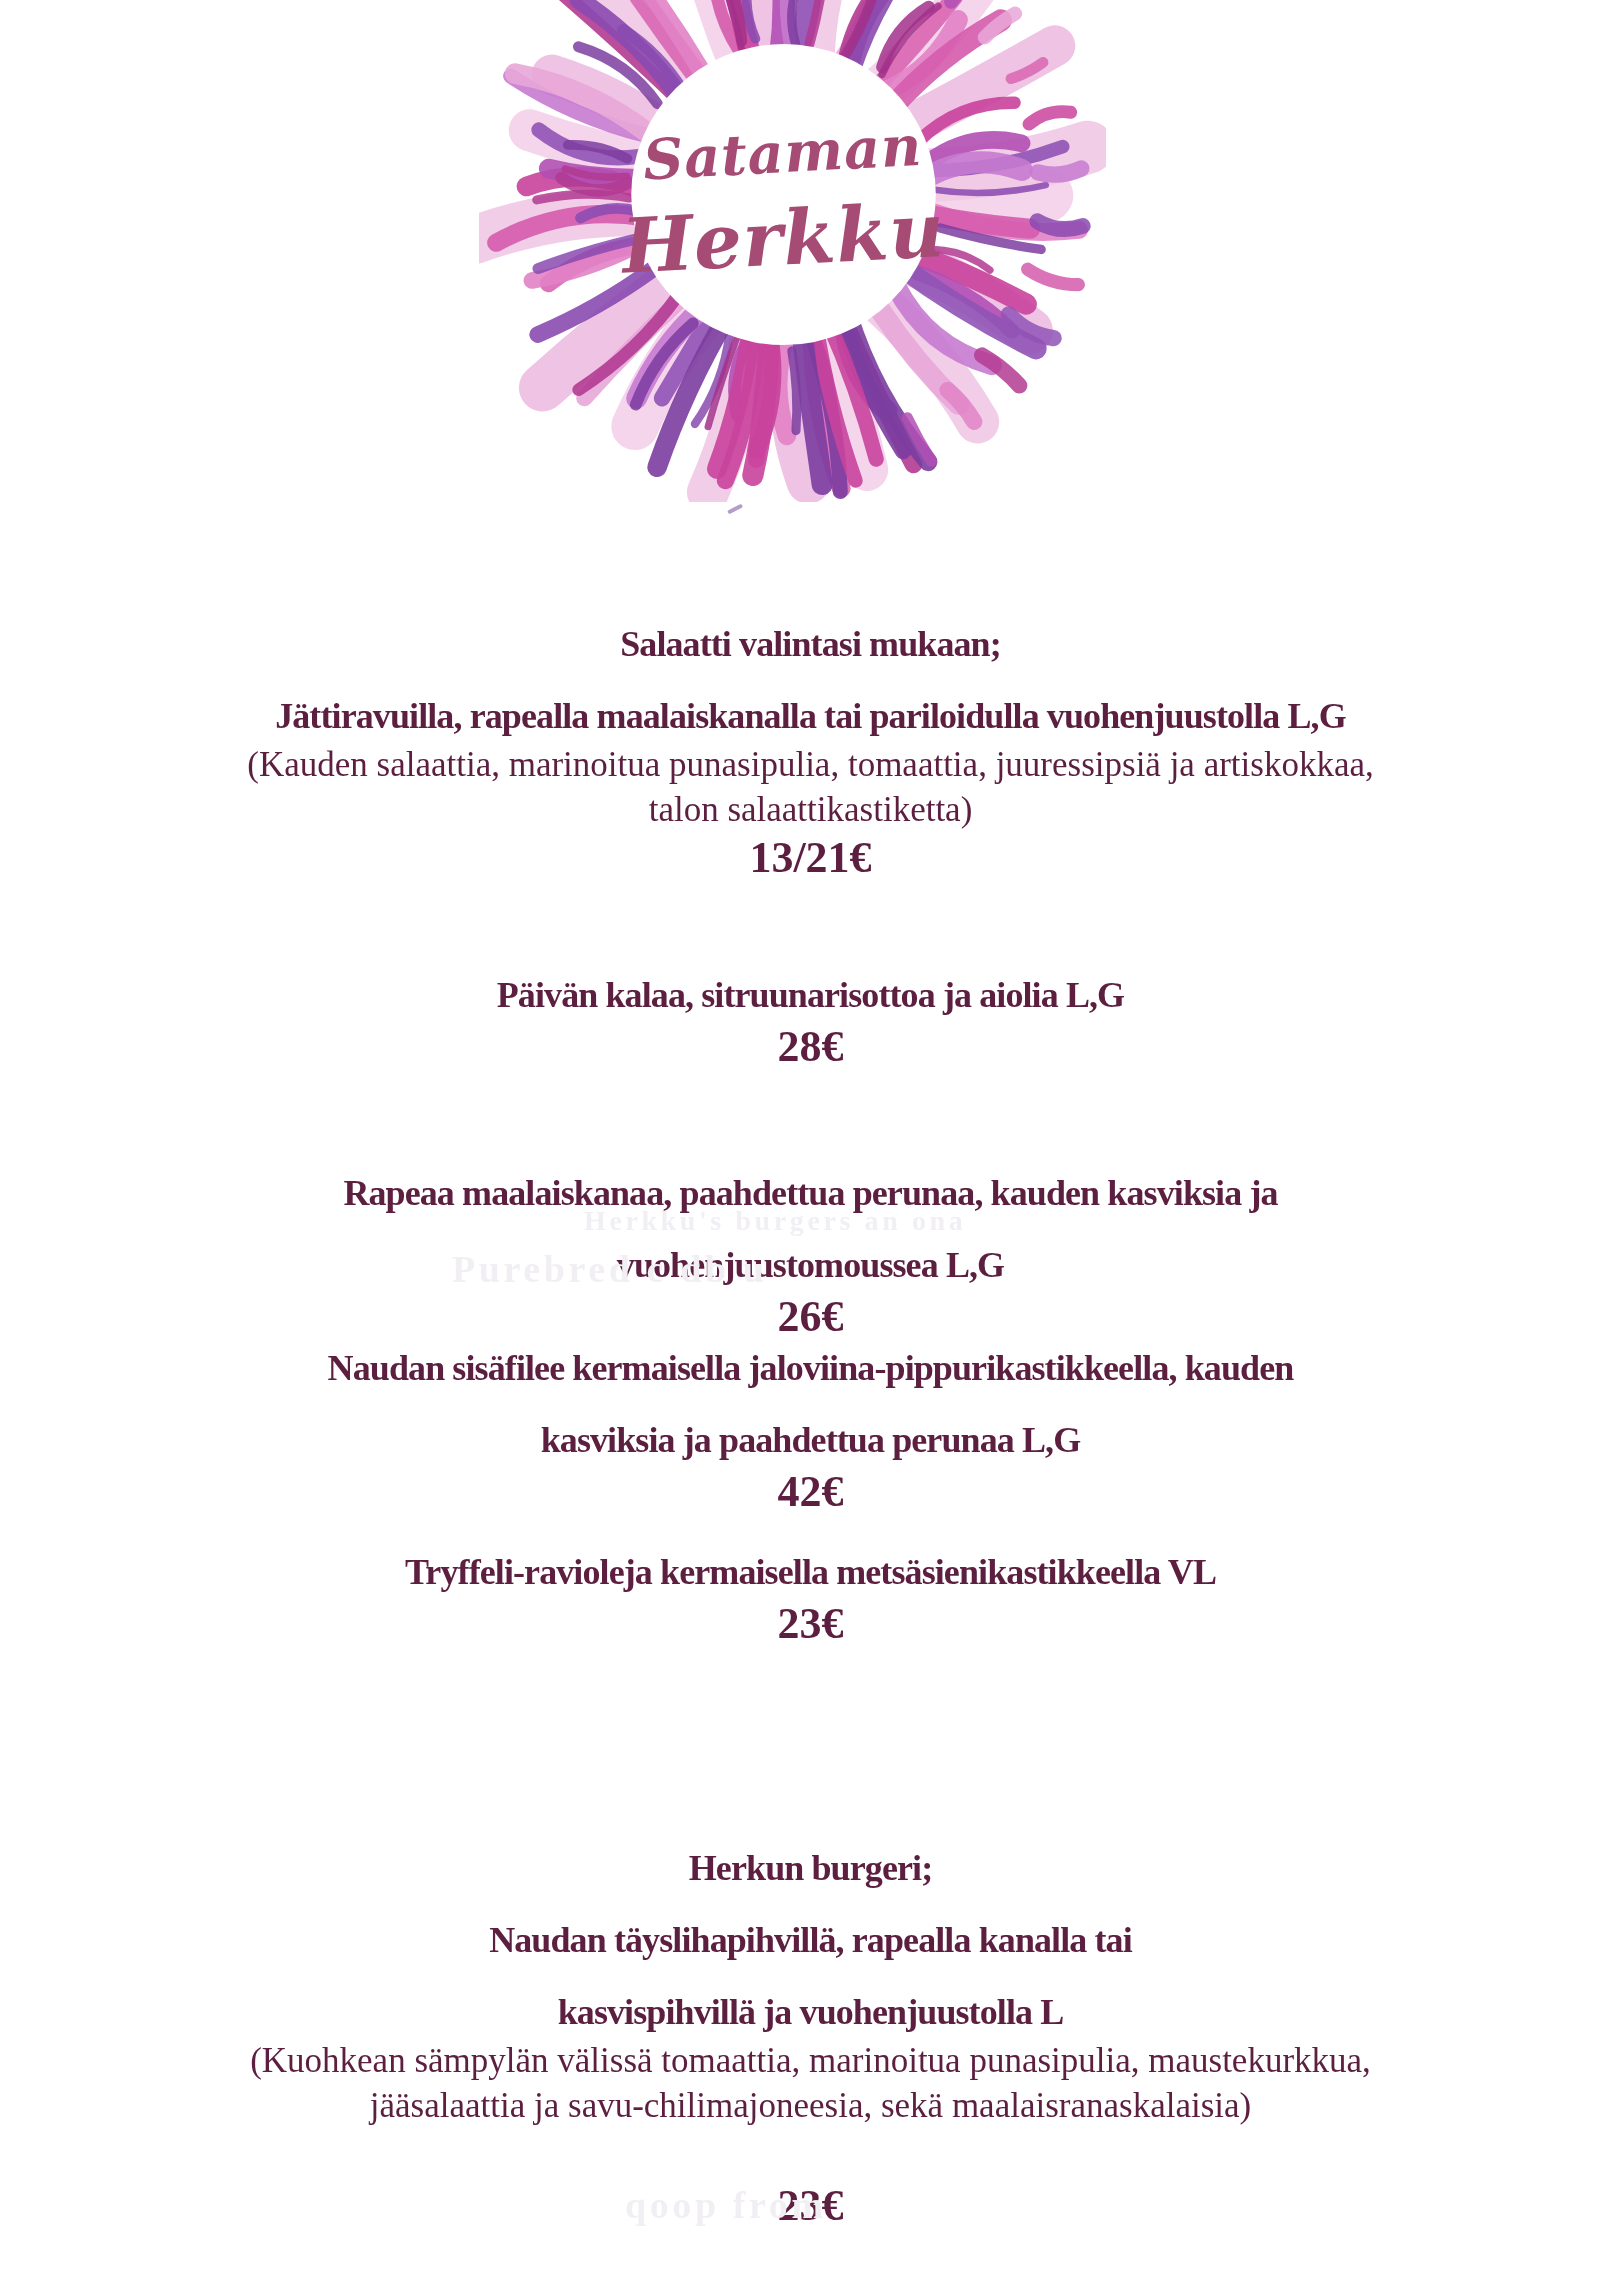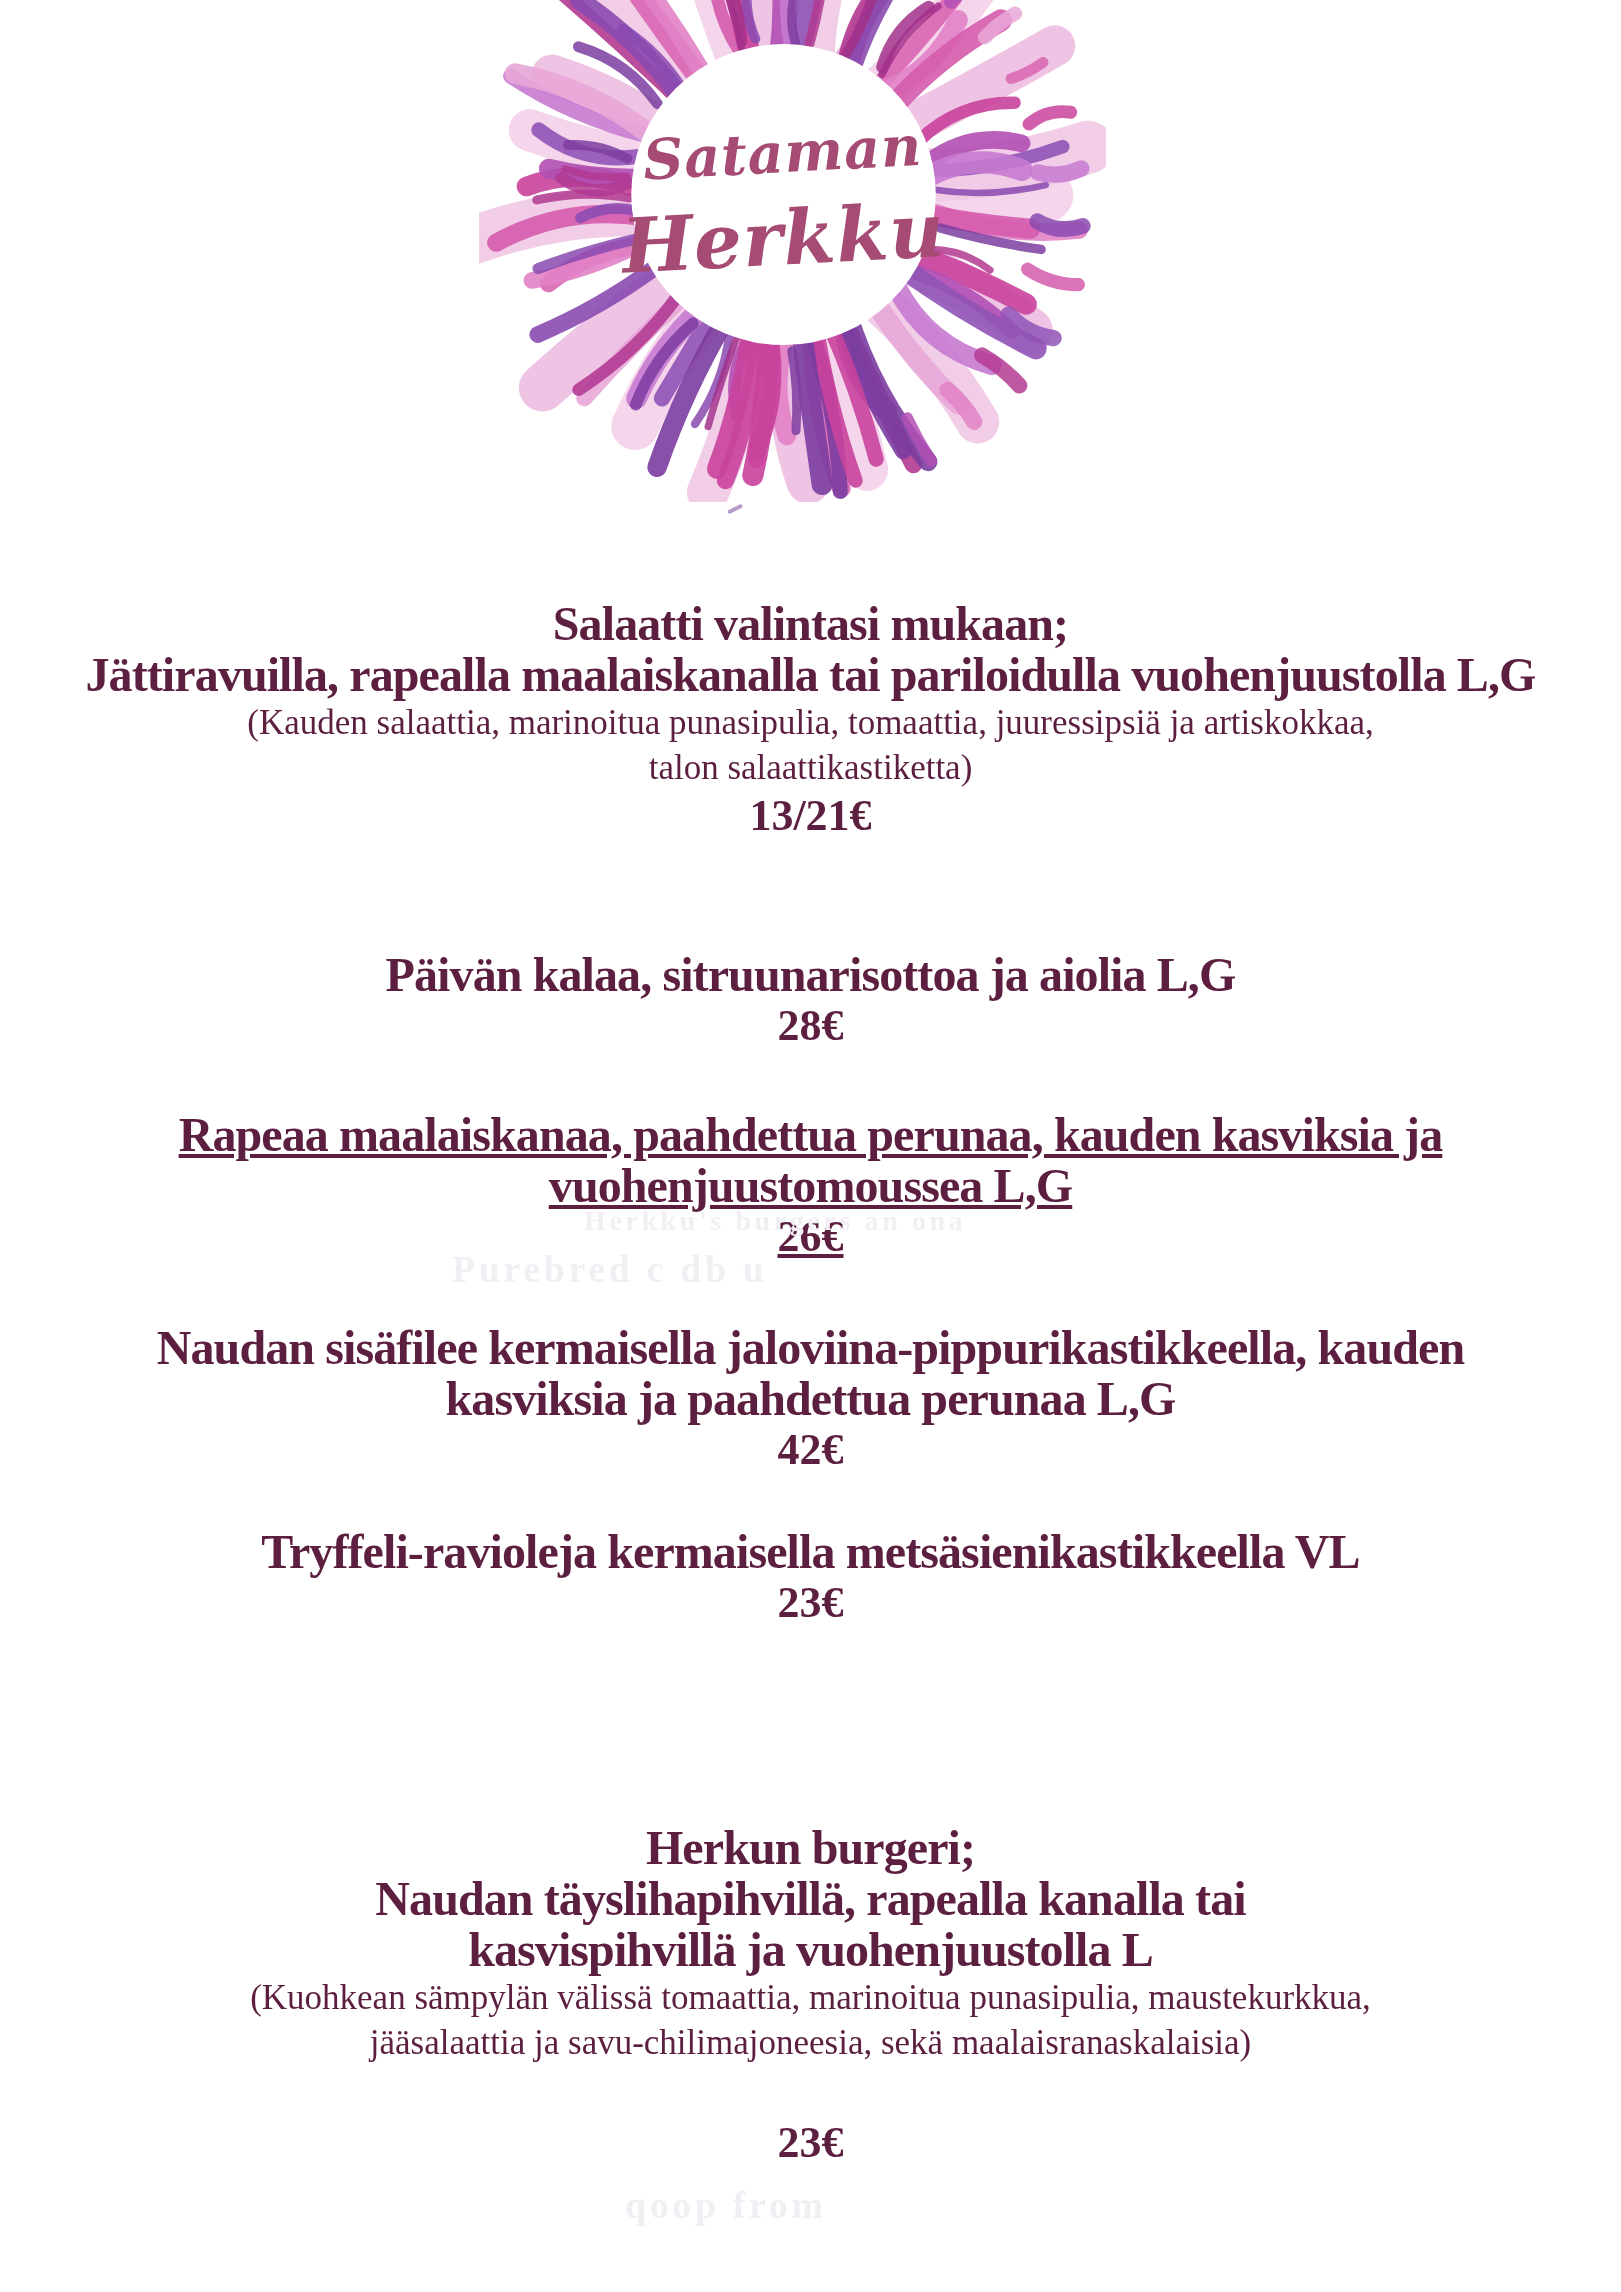--- a/index.html
+++ b/index.html
@@ -18,32 +18,32 @@
   .stray-mark{
     position:absolute;left:727px;top:507px;width:16px;height:3.6px;
     background:#a88bc0;border-radius:2.7px;transform:rotate(-27deg);opacity:.85;
   }
   
   .section{
     position:absolute;left:0;right:0;text-align:center;
     color:#5C1F40;
   }
   .title-line{
-    font-weight:bold;font-size:48px;line-height:51px;
-    letter-spacing:-0.9px;white-space:nowrap;
+    font-weight:bold;font-size:36px;line-height:51px;
+    letter-spacing:-0.9px;white-space:nowrap;margin-top:21px;
   }
   .detail-line{
     font-size:35px;line-height:45px;white-space:nowrap;
   }
   .price{
     font-weight:bold;font-size:44px;line-height:51px;
   }
   .s1{top:598px;}
   .s2{top:949px;}
-  .s3{top:1109px;text-decoration:underline;}
+  .s3{top:1147px;}
   .s4{top:1322px;}
   .s5{top:1526px;}
   .s6{top:1822px;}
   .s6 .price{margin-top:52px;}
   
   .ghost{
     position:absolute;white-space:nowrap;
     font-weight:bold;letter-spacing:3.6px;
   }
   .g1{left:584px;top:1205px;font-size:28px;}

